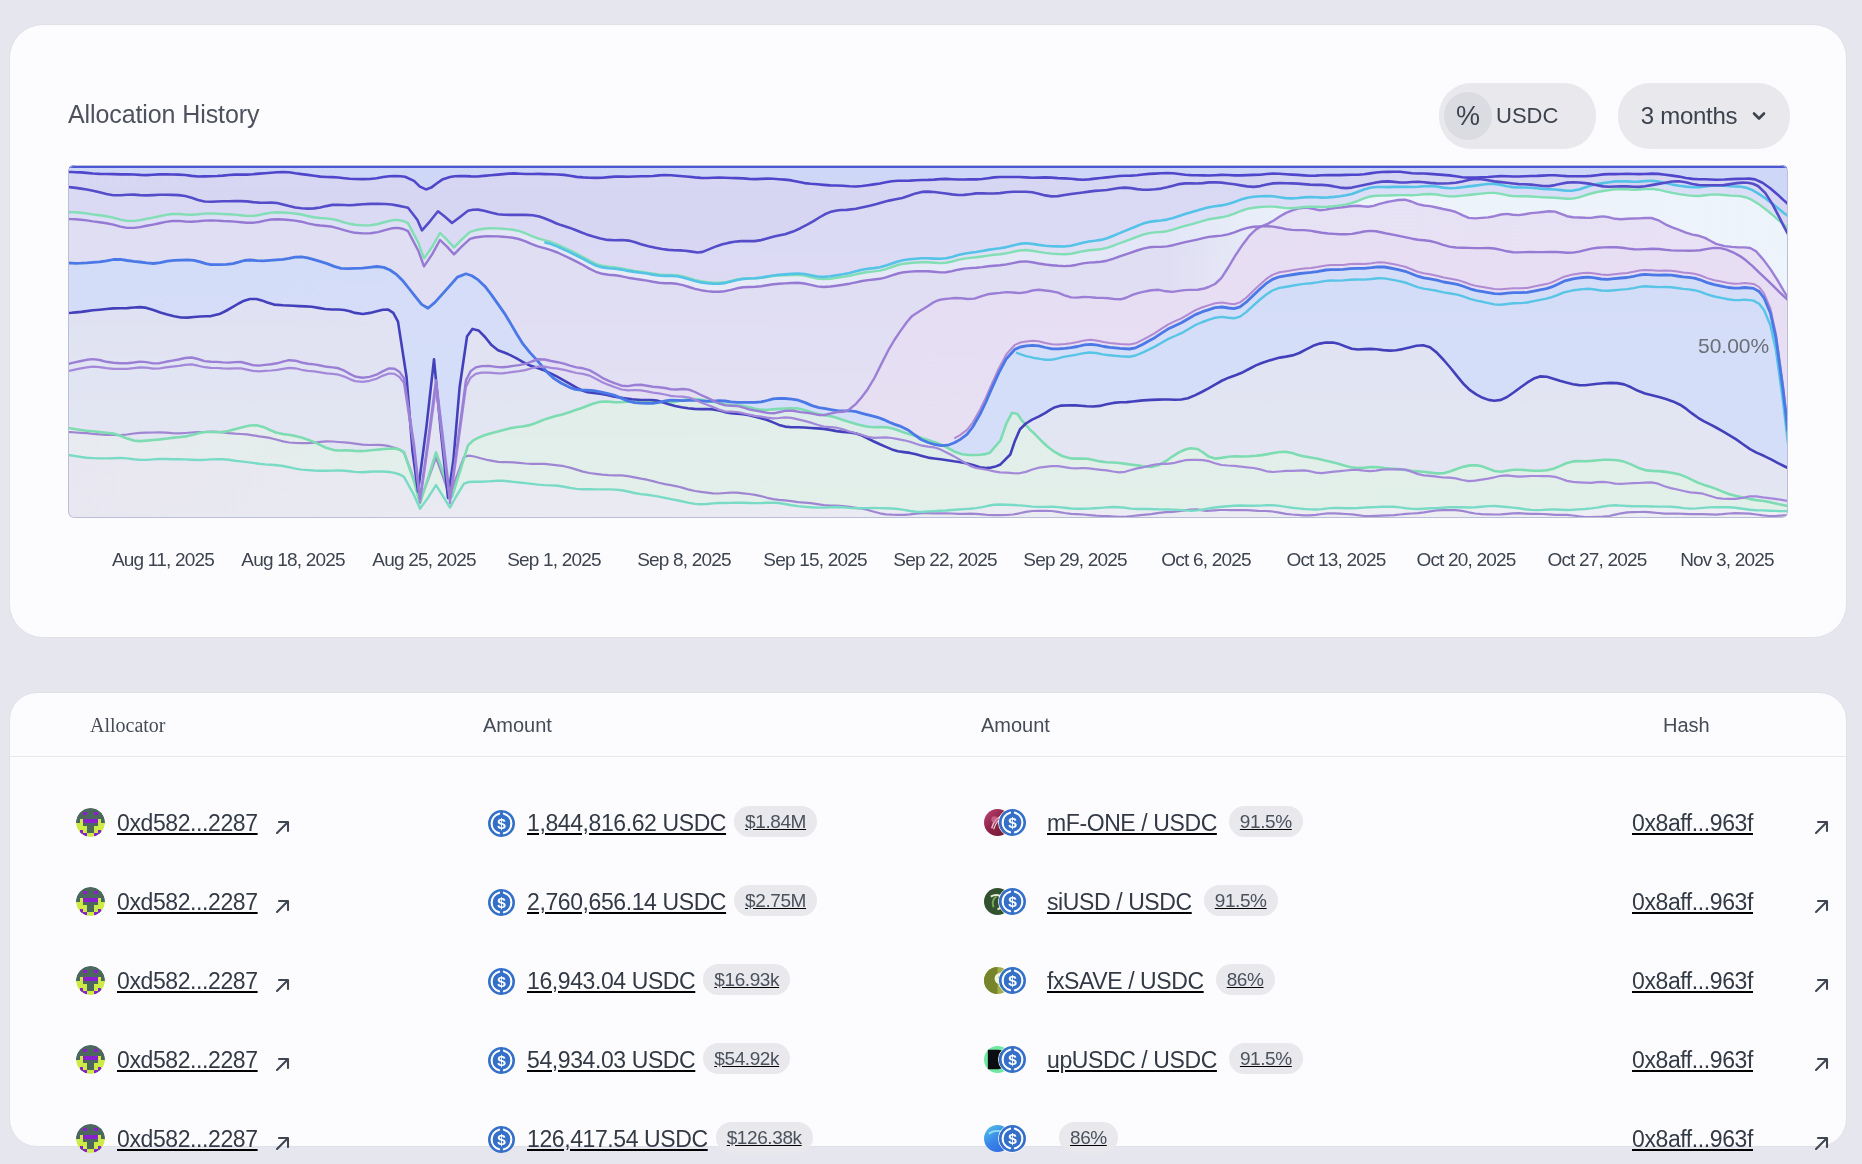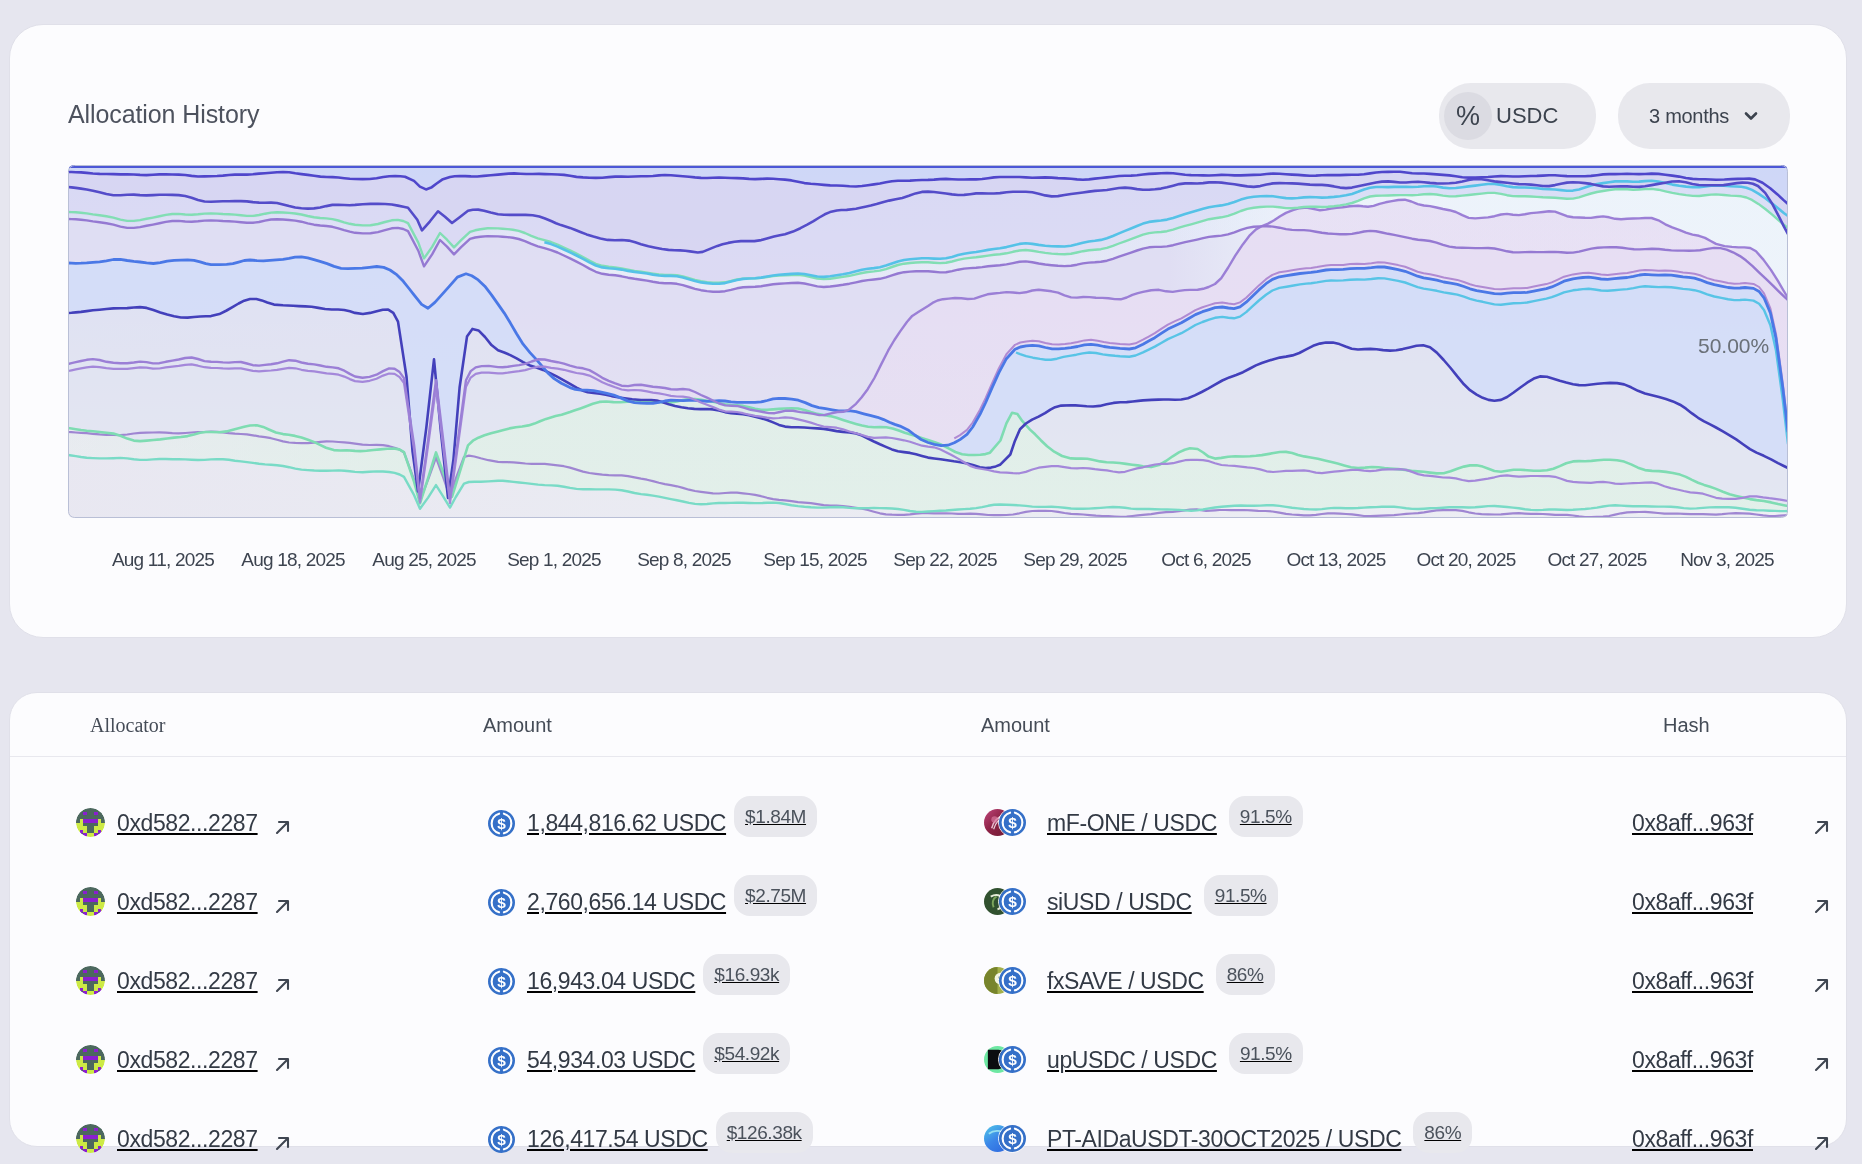--- a/index.html
+++ b/index.html
@@ -5,41 +5,41 @@
 html,body { width:1862px; height:1164px; background:#e6e6ef; font-family:"Liberation Sans", sans-serif; overflow:hidden; }
 .card { position:absolute; background:#fcfcfe; border:1px solid #e0e0e9; border-radius:34px; }
 #card1 { left:9px; top:24px; width:1838px; height:614px; }
 #card2 { left:9px; top:692px; width:1838px; height:455px; border-radius:28px; }
 #title { position:absolute; left:68px; top:100px; font-size:25px; letter-spacing:-0.1px; color:#4d525e; }
 .pillbtn { position:absolute; top:83px; height:66px; background:#e8e8ed; border-radius:32px; display:flex; align-items:center; }
 #btn1 { left:1439px; width:157px; }
 #btn1 .pct { width:48px; height:48px; margin-left:5px; border-radius:50%; background:#dbdbe2; display:flex; align-items:center; justify-content:center; font-size:27px; color:#3d444f; }
 #btn1 .lbl { margin-left:4px; font-size:22px; color:#3c434e; }
 #btn2 { left:1618px; width:172px; justify-content:center; gap:14px; }
-#btn2 .lbl { font-size:20px; color:#3c434e; letter-spacing:-0.3px; }
+#btn2 .lbl { font-size:24px; color:#3c434e; letter-spacing:-0.3px; }
 #chart { position:absolute; left:68px; top:165px; }
 #pctlbl { position:absolute; left:1698px; top:334px; font-size:21px; color:#6a7078; }
 .dt { position:absolute; top:549px; transform:translateX(-50%); font-size:19px; color:#3d4450; letter-spacing:-0.8px; white-space:nowrap; }
 
 .hdr { position:absolute; top:714px; font-size:20px; color:#454c57; }
 #h1 { left:90px;font-family:Liberation Serif, serif; } #h2 { left:483px; } #h3 { left:981px; } #h4 { left:1663px; }
 #hline { position:absolute; left:10px; top:756px; width:1836px; height:1px; background:#e8e8ee; }
 #rows { position:absolute; left:0; top:758px; width:1862px; }
 .row { position:relative; height:79px; }
 .row > div { position:absolute; top:0; height:79px; display:flex; align-items:flex-end;text-decoration:underline; }
 .c-alloc { left:76px; }
 .c-amt { left:488px; }
 .c-mkt { left:984px; }
 .c-mkt .pill { margin-left:12px; }
 .c-hash { right:31px;gap:44px; }
 .addr, .amt, .mkt, .hash { font-size:23px; color:#333a45; letter-spacing:-0.4px; }
 .av { margin-right:12px; }
 .arr { margin-left:15px; }
 .coin { margin-right:12px; }
-.pill { margin-left:8px; background:#e8e8ed; border-radius:16px; height:41px; display:inline-flex; align-items:center; padding:0 11px; font-size:19px; color:#4b525c; letter-spacing:-0.4px; }
+.pill { margin-left:8px; background:#e8e8ed; border-radius:16px; height:31px; display:inline-flex; align-items:center; padding:0 11px; font-size:19px; color:#4b525c; letter-spacing:-0.4px; }
 .mkico { position:relative; width:44px; height:29px; margin-right:19px; display:inline-block; }
 .mkico .tok { position:absolute; left:0; top:1px; }
 .mkico .usd2 { position:absolute; left:14px; top:0; border-radius:50%; border:1.5px solid #fcfcfe; }
 </style></head>
 <body>
 <div class="card" id="card1"></div>
 <div class="card" id="card2"></div>
 <div id="title">Allocation History</div>
 <div class="pillbtn" id="btn1">
     <span class="pct">%</span>
@@ -758,21 +758,20 @@
           </span>
           <span class="usd2">
             <svg width="27" height="27" viewBox="0 0 28 28" style="display:block">
 <circle cx="14" cy="14" r="14" fill="#3570c8"></circle>
 <path d="M11.5 24.2 A10.6 10.6 0 0 1 11.5 3.8" fill="none" stroke="#fff" stroke-width="2.2" stroke-linecap="round"></path>
 <path d="M16.5 3.8 A10.6 10.6 0 0 1 16.5 24.2" fill="none" stroke="#fff" stroke-width="2.2" stroke-linecap="round"></path>
 <text x="14" y="19.3" font-family="Liberation Sans, sans-serif" font-size="16" font-weight="bold" fill="#fff" text-anchor="middle">$</text>
 </svg>
           </span>
         </span>
-        <span class="mkt">PT-AIDaUSDT-30OCT2025 / USDC</span>
         <span class="pill">86%</span>
       </div>
 <div class="c-hash">
         <span class="hash">0x8aff...963f</span>
         <span class="arr">
           <svg width="19" height="19" viewBox="0 0 19 19" style="display:block">
 <path d="M4 15 L14.5 4.5 M6 4 H15 V13" fill="none" stroke="#3f4651" stroke-width="2.1" stroke-linecap="round" stroke-linejoin="round"></path>
 </svg>
         </span>
       </div>

